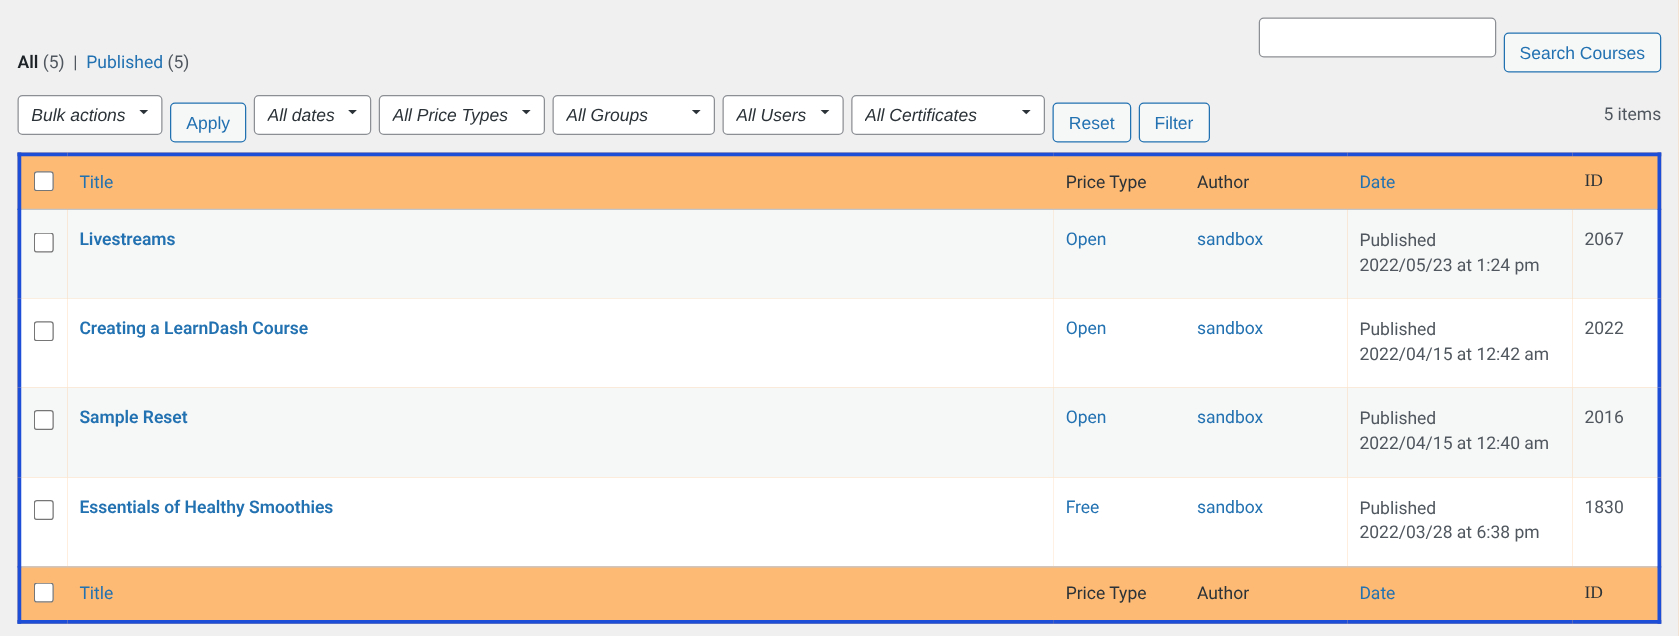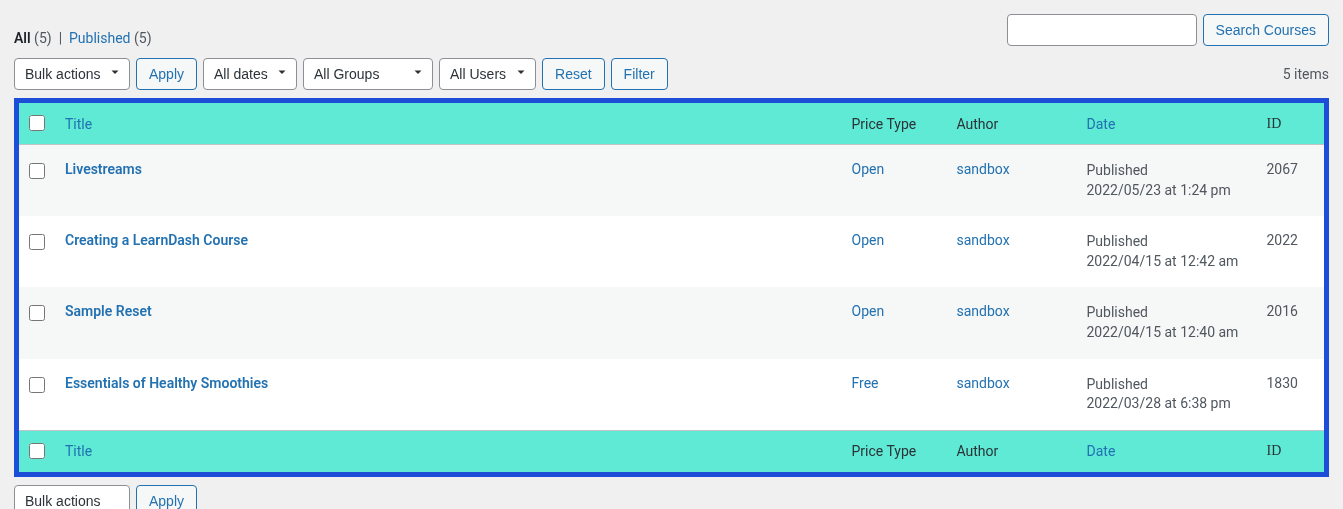--- a/index.html
+++ b/index.html
@@ -48,20 +48,21 @@
     .btn-outline {
       background: #f6f7f7;
       border: 1px solid #2271b1;
       color: #2271b1;
       border-radius: 4px;
       padding: 0 12px;
       height: 32px;
       font-size: 14px;
       cursor: pointer;
       white-space: nowrap;
+      margin-top: 12px;
     }
     .nav-row {
       display: flex;
       justify-content: space-between;
       align-items: center;
       margin-bottom: 8px;
     }
     .nav-left {
       display: flex;
       gap: 6px;
@@ -76,39 +77,40 @@
       appearance: none;
       -webkit-appearance: none;
       background: #fff;
       border: 1px solid #8c8f94;
       border-radius: 4px;
       padding: 0 28px 0 10px;
       height: 32px;
       font-size: 14px;
       cursor: pointer;
       color: #2c3338;
+      font-style: italic;
     }
     .select-wrap .chevron {
       position: absolute;
       right: 8px;
       top: 50%;
       transform: translateY(-50%);
       pointer-events: none;
       color: #2c3338;
     }
     .items-count {
       color: #50575e;
       font-size: 14px;
       white-space: nowrap;
     }
     table {
       width: 100%;
       border-collapse: collapse;
-      background: #5eead4;
-      border: 5px solid #1d4ed8;
+      background: #fdba74;
+      border: 3px solid #1d4ed8;
     }
     thead th, tfoot th {
       text-align: left;
       font-weight: 400;
       padding: 10px;
       color: #2c3338;
       border-bottom: 1px solid #c3c4c7;
       font-size: 14px;
     }
     tfoot th {
@@ -210,20 +212,30 @@
       <select class="select-control">
         <option id="sel-dates-opt" selected="">All dates</option>
       </select>
       <span class="chevron">
         <svg width="14" height="14" viewBox="0 0 20 20" fill="currentColor">
             <path d="M5 7l5 5 5-5"></path>
           </svg>
       </span>
     </div>
 
+    <div class="select-wrap">
+      <select class="select-control">
+        <option id="sel-price-opt" selected="">All Price Types</option>
+      </select>
+      <span class="chevron">
+        <svg width="14" height="14" viewBox="0 0 20 20" fill="currentColor">
+            <path d="M5 7l5 5 5-5"></path>
+          </svg>
+      </span>
+    </div>
 
     <div class="select-wrap">
       <select class="select-control" style="min-width:130px">
         <option id="sel-groups-opt" selected="">All Groups</option>
       </select>
       <span class="chevron">
         <svg width="14" height="14" viewBox="0 0 20 20" fill="currentColor">
             <path d="M5 7l5 5 5-5"></path>
           </svg>
       </span>
@@ -233,20 +245,30 @@
       <select class="select-control">
         <option id="sel-users-opt" selected="">All Users</option>
       </select>
       <span class="chevron">
         <svg width="14" height="14" viewBox="0 0 20 20" fill="currentColor">
             <path d="M5 7l5 5 5-5"></path>
           </svg>
       </span>
     </div>
 
+    <div class="select-wrap">
+      <select class="select-control" style="min-width:155px">
+        <option id="sel-certs-opt" selected="">All Certificates</option>
+      </select>
+      <span class="chevron">
+        <svg width="14" height="14" viewBox="0 0 20 20" fill="currentColor">
+            <path d="M5 7l5 5 5-5"></path>
+          </svg>
+      </span>
+    </div>
 
     <button class="btn-outline">Reset</button>
     <button class="btn-outline">Filter</button>
   </div>
   <div class="items-count">5 items</div>
 </div>
 
 <table>
   <thead>
     <tr>

